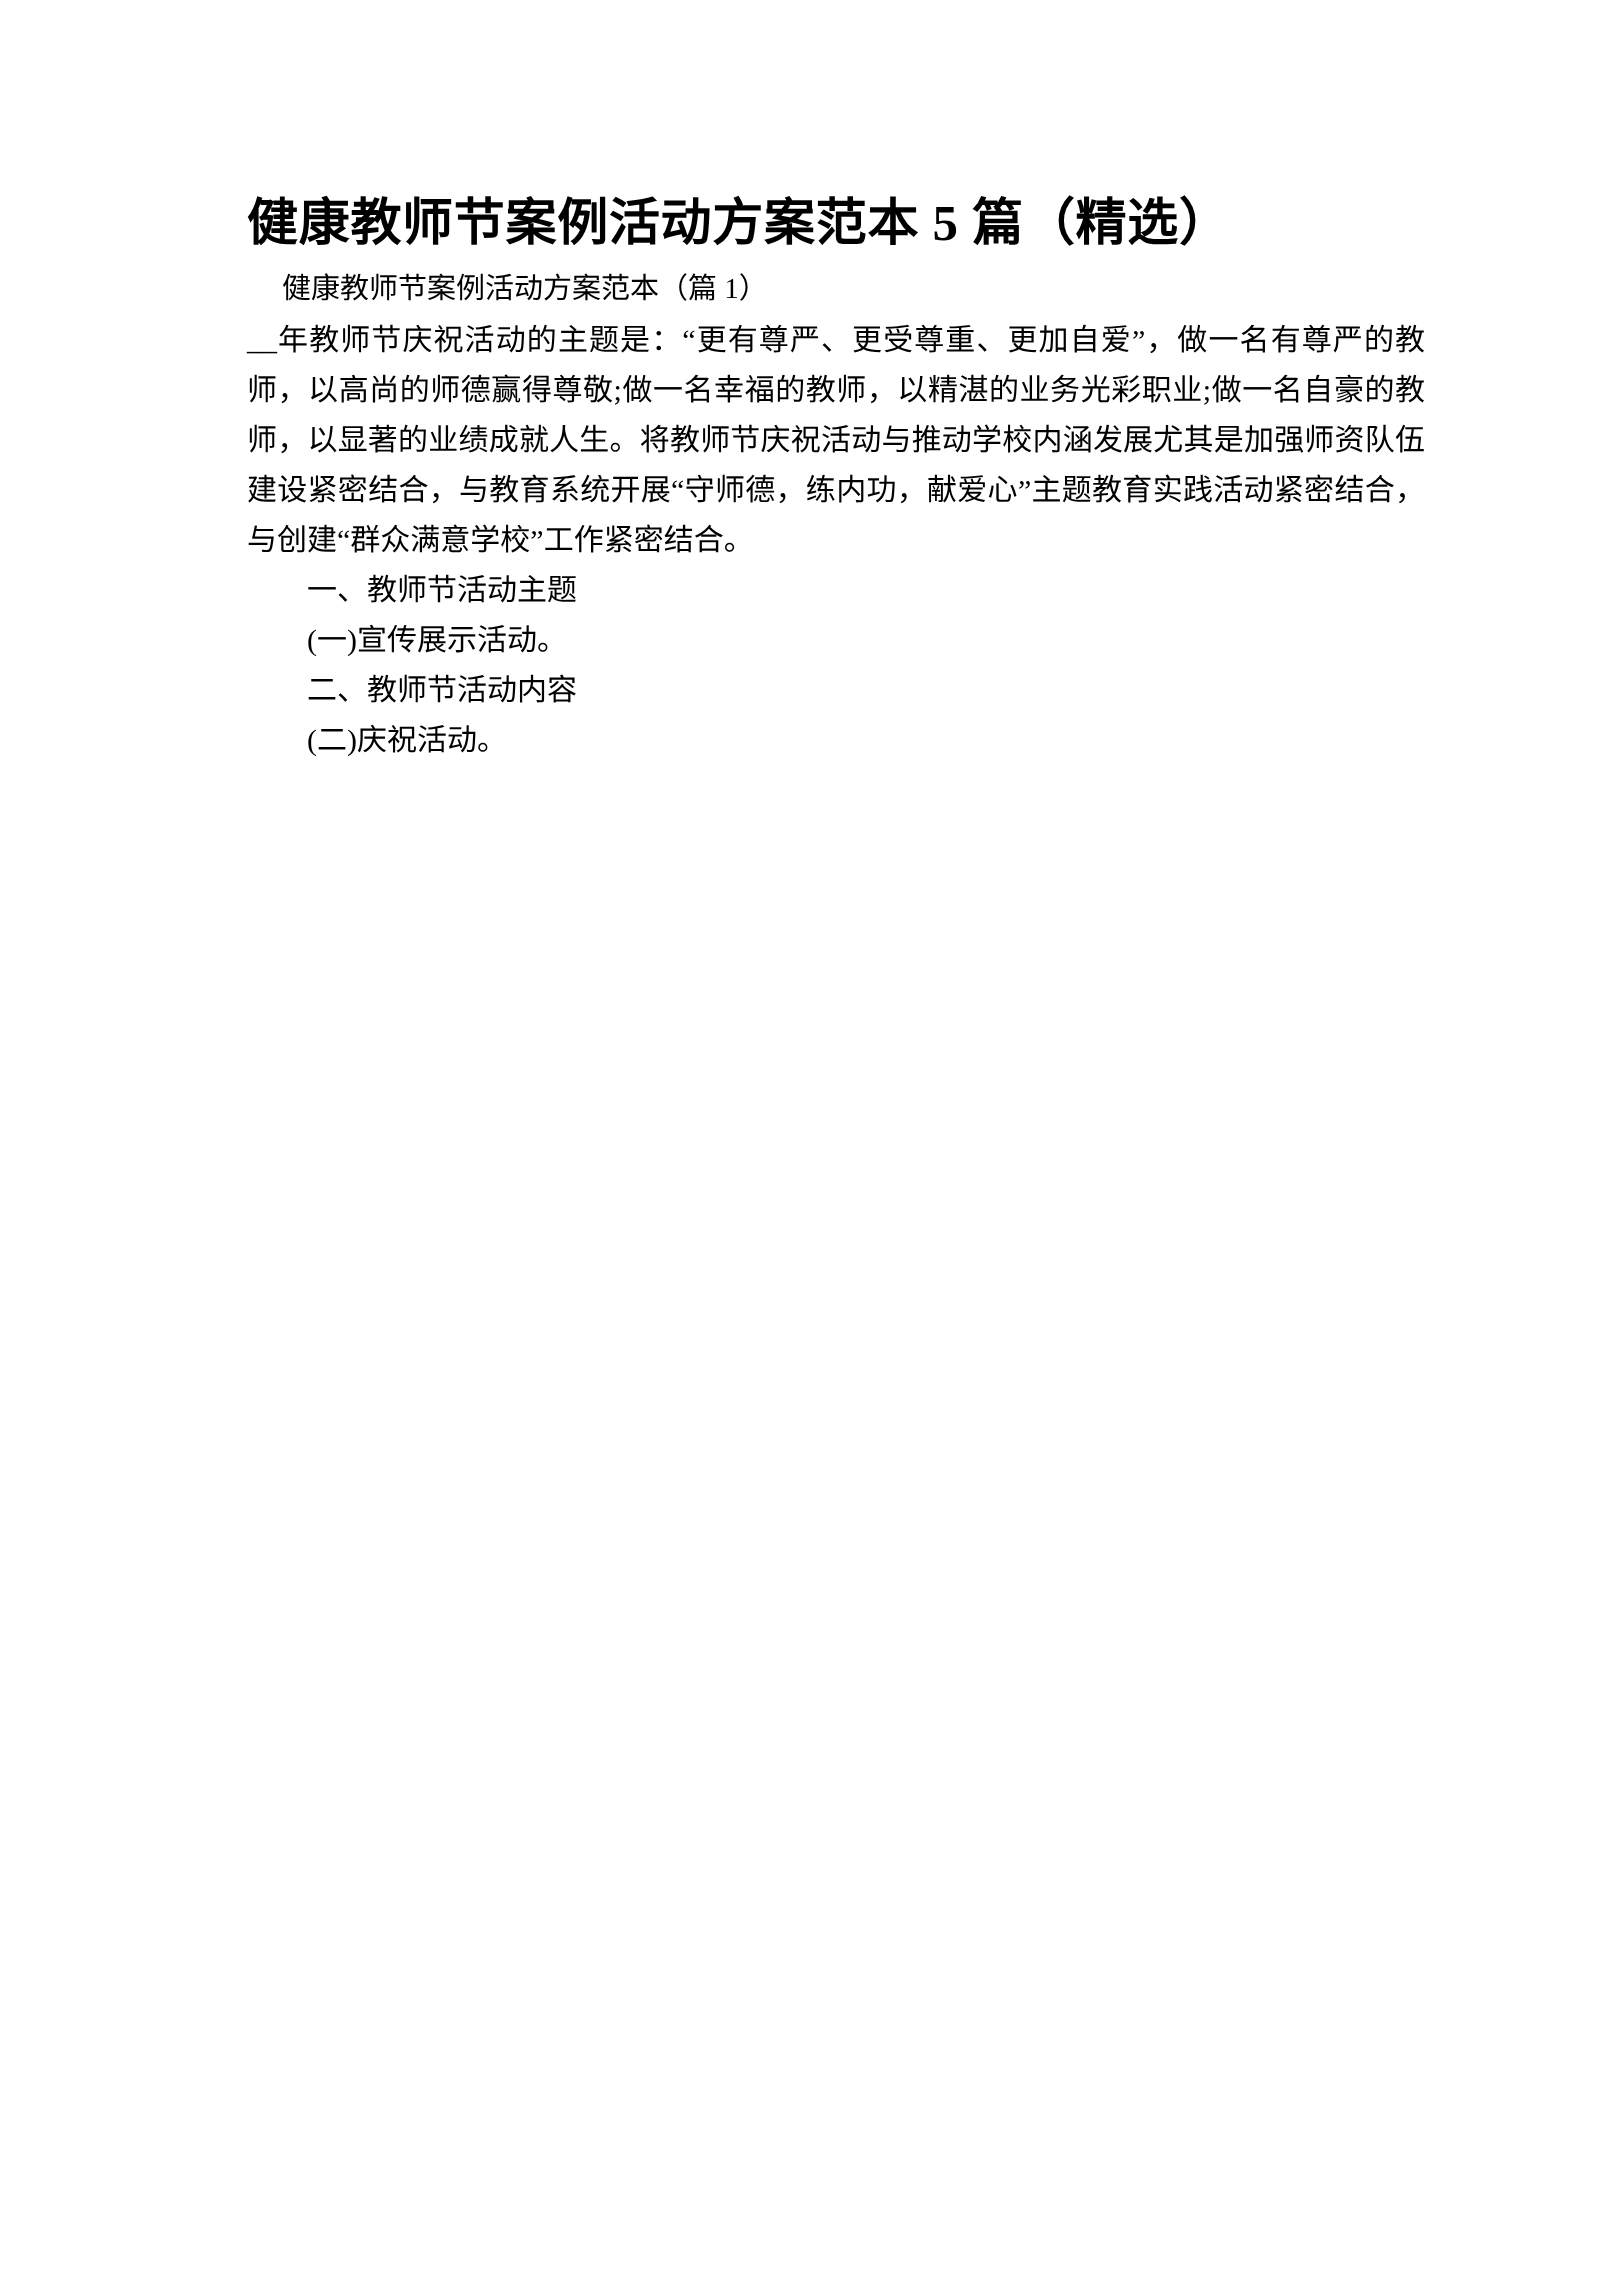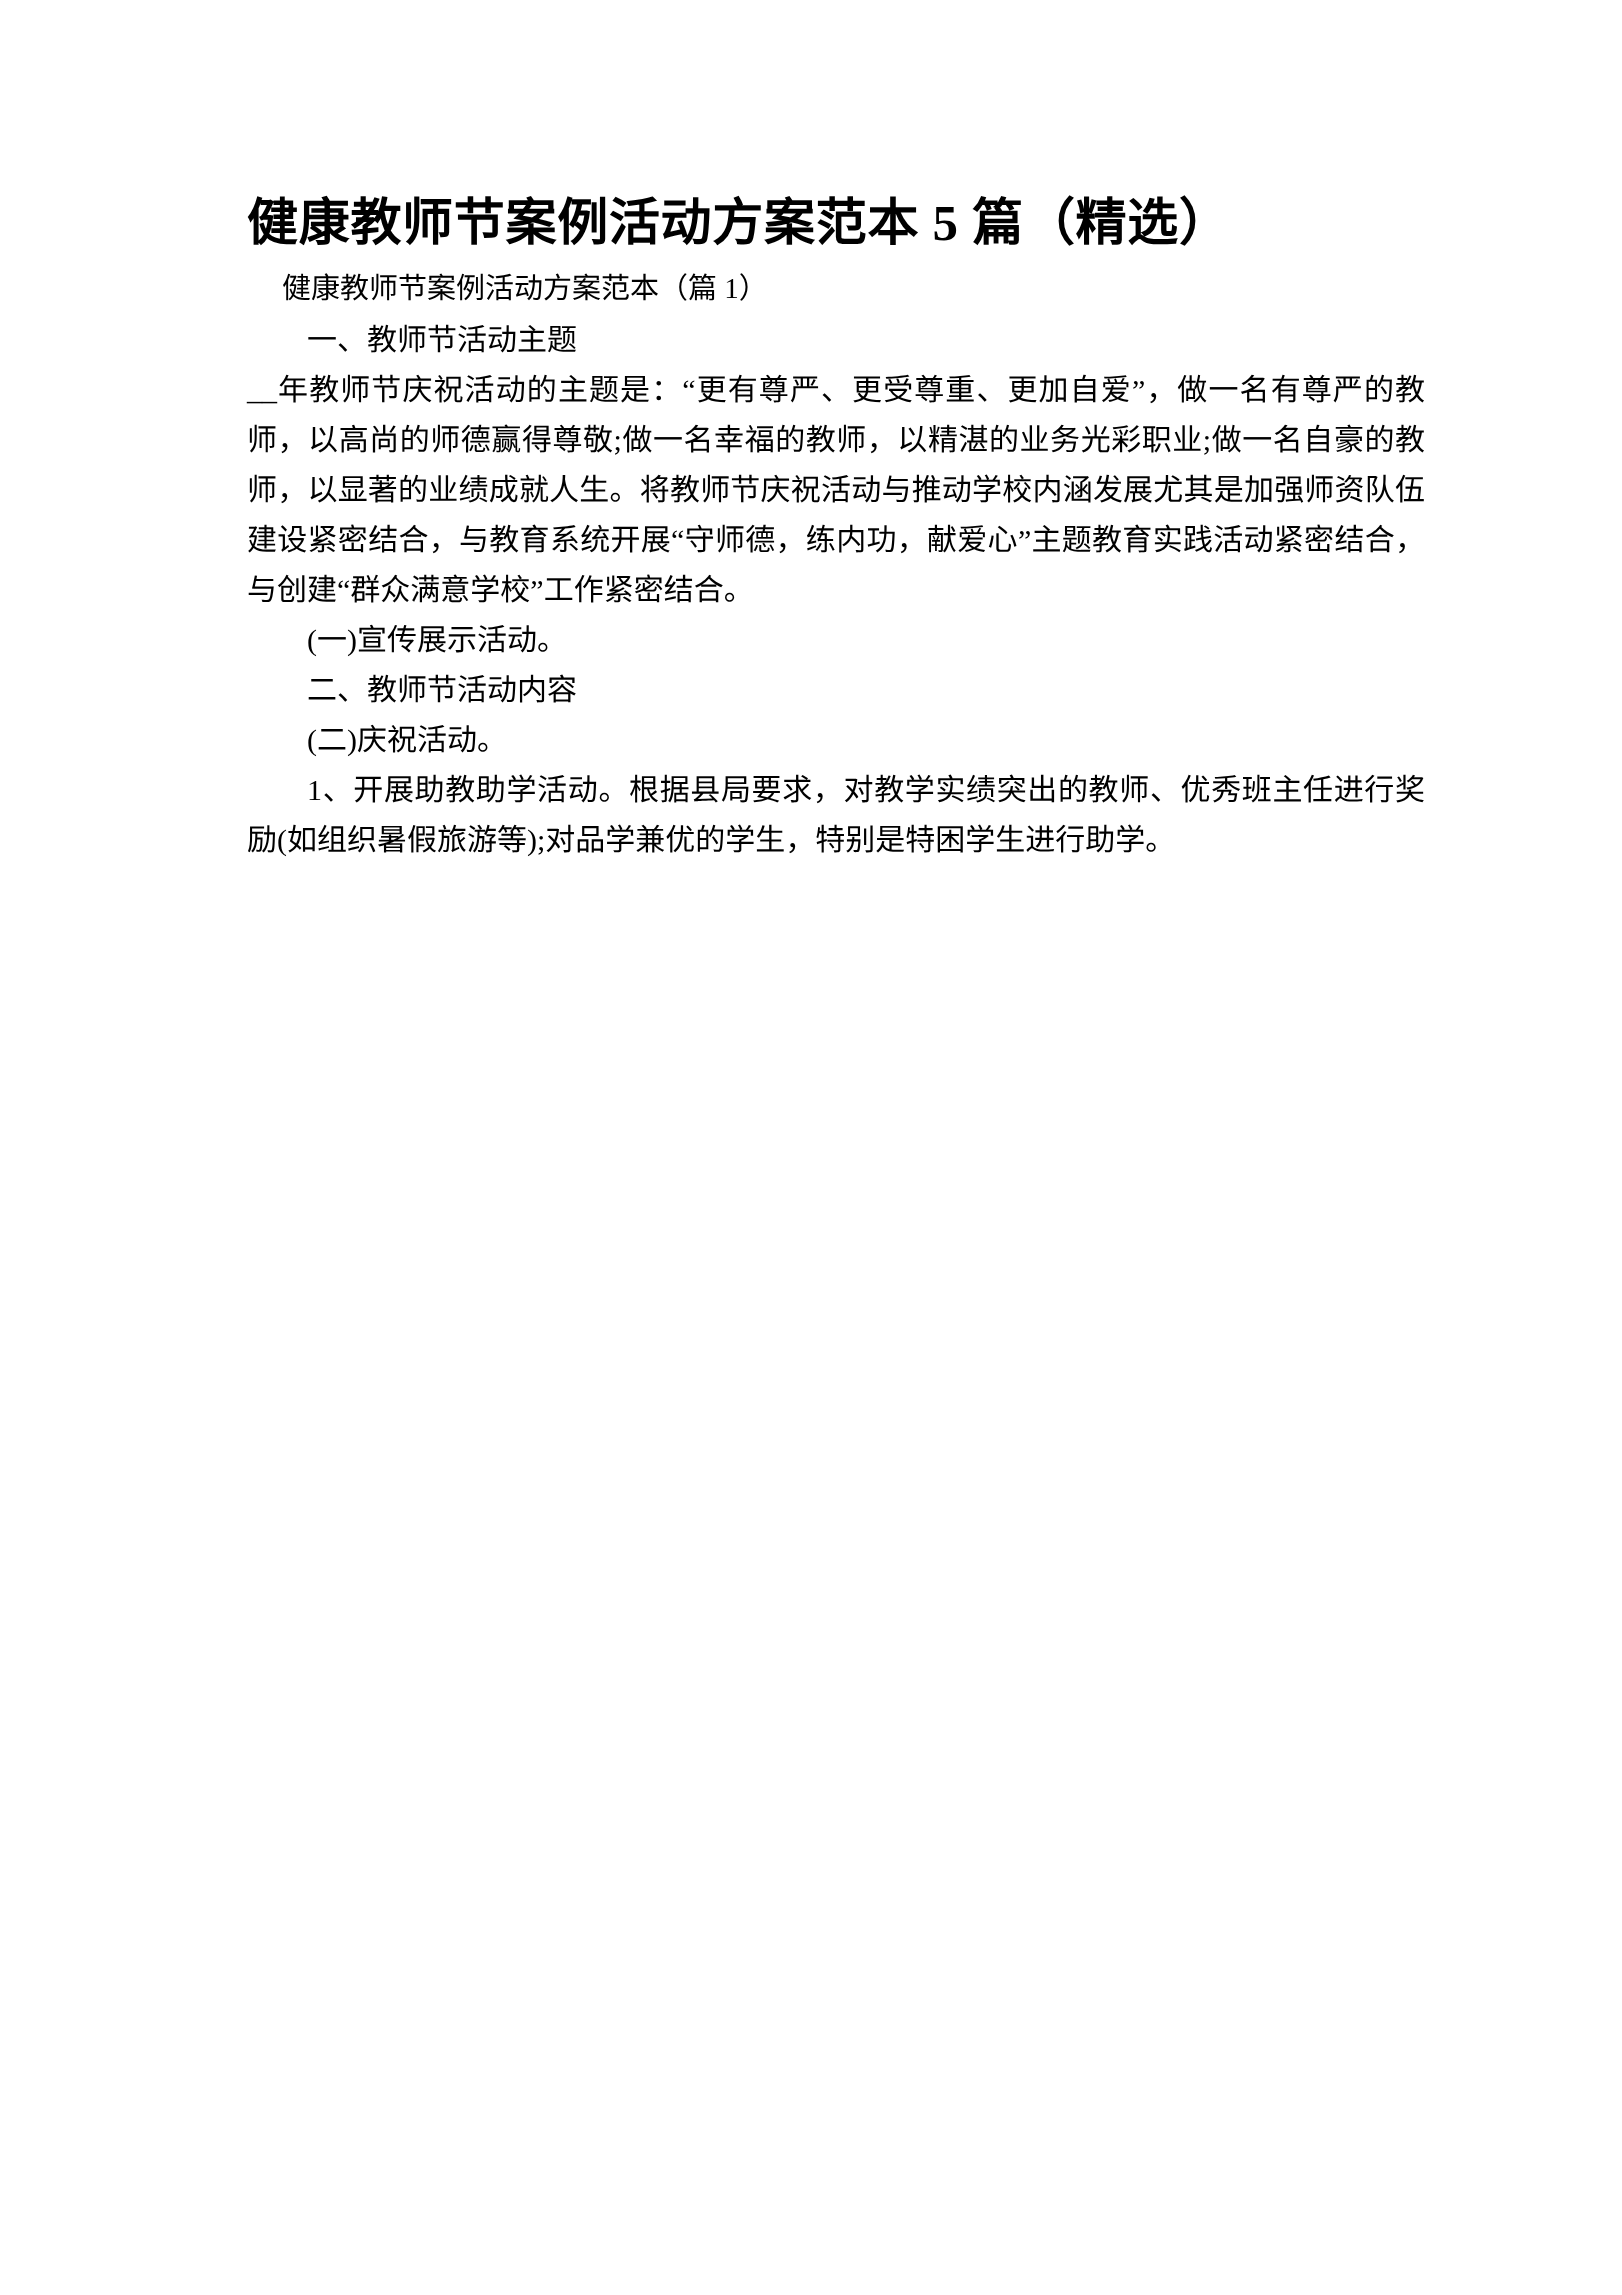--- a/index.html
+++ b/index.html
@@ -64,22 +64,21 @@
 </head>
 <body>
 
 <div class="page">
 
   <h1 class="doc-title">健康教师节案例活动方案范本 5 篇（精选）</h1>
 
   <div class="subtitle">健康教师节案例活动方案范本（篇 1）</div>
 
   <div class="body-block">
+    <p class="para no-indent">__年教师节庆祝活动的主题是：“更有尊严、更受尊重、更加自爱”，做一名有尊严的教师，以高尚的师德赢得尊敬;做一名幸福的教师，以精湛的业务光彩职业;做一名自豪的教师，以显著的业绩成就人生。将教师节庆祝活动与推动学校内涵发展尤其是加强师资队伍建设紧密结合，与教育系统开展“守师德，练内功，献爱心”主题教育实践活动紧密结合，与创建“群众满意学校”工作紧密结合。</p>
     <p class="para heading-line">一、教师节活动主题</p>
-    <p class="para no-indent">__年教师节庆祝活动的主题是：“更有尊严、更受尊重、更加自爱”，做一名有尊严的教师，以高尚的师德赢得尊敬;做一名幸福的教师，以精湛的业务光彩职业;做一名自豪的教师，以显著的业绩成就人生。将教师节庆祝活动与推动学校内涵发展尤其是加强师资队伍建设紧密结合，与教育系统开展“守师德，练内功，献爱心”主题教育实践活动紧密结合，与创建“群众满意学校”工作紧密结合。</p>
     <p class="para heading-line">(一)宣传展示活动。</p>
     <p class="para heading-line">二、教师节活动内容</p>
     <p class="para heading-line">(二)庆祝活动。</p>
-    <p class="para">1、开展助教助学活动。根据县局要求，对教学实绩突出的教师、优秀班主任进行奖励(如组织暑假旅游等);对品学兼优的学生，特别是特困学生进行助学。</p>
   </div>
 
 </div>
 
 
 </body></html>

